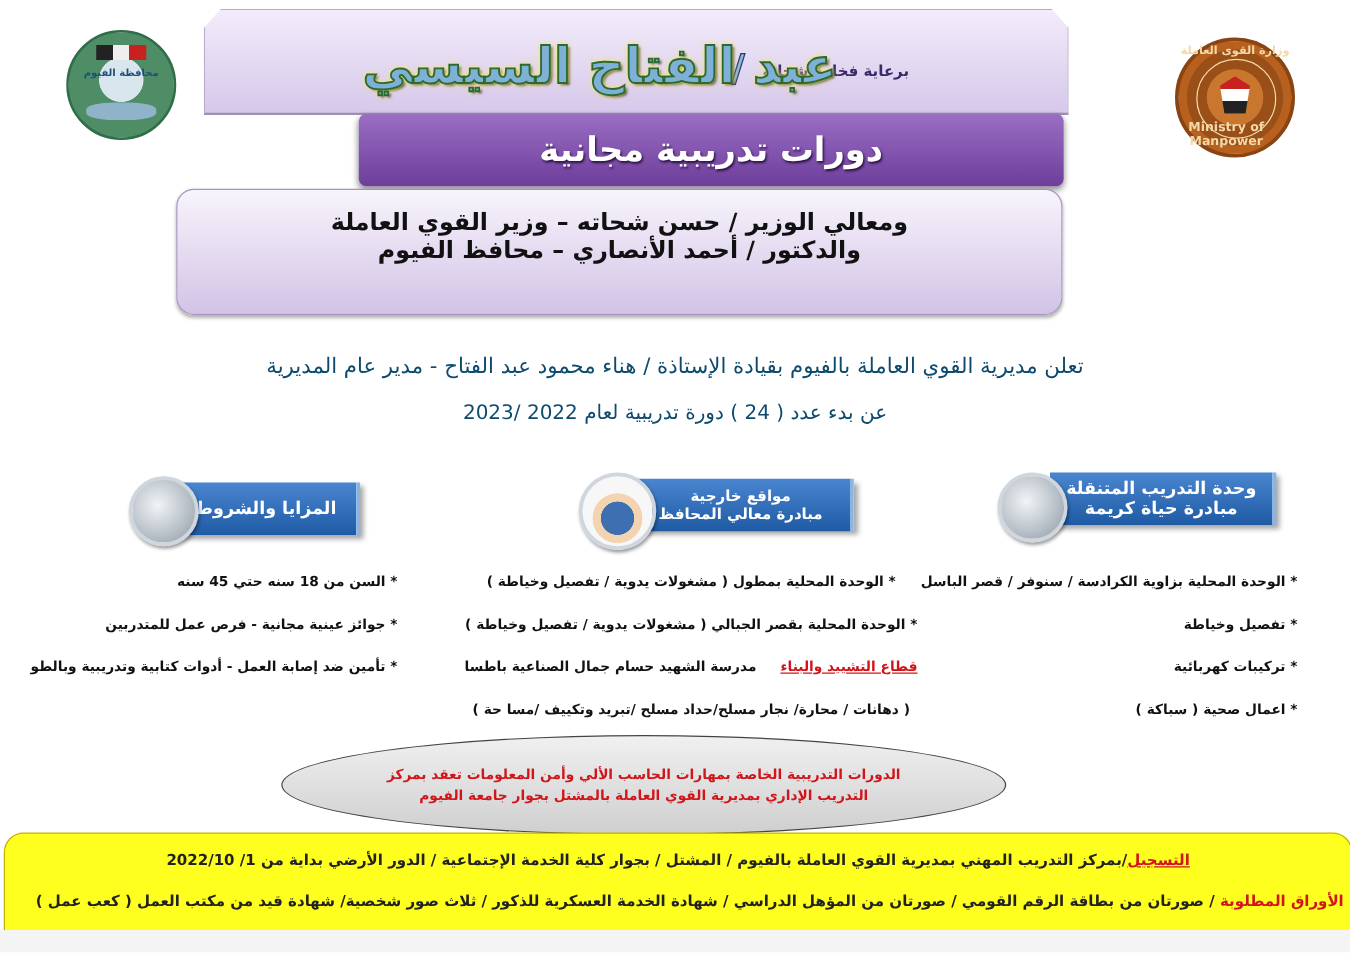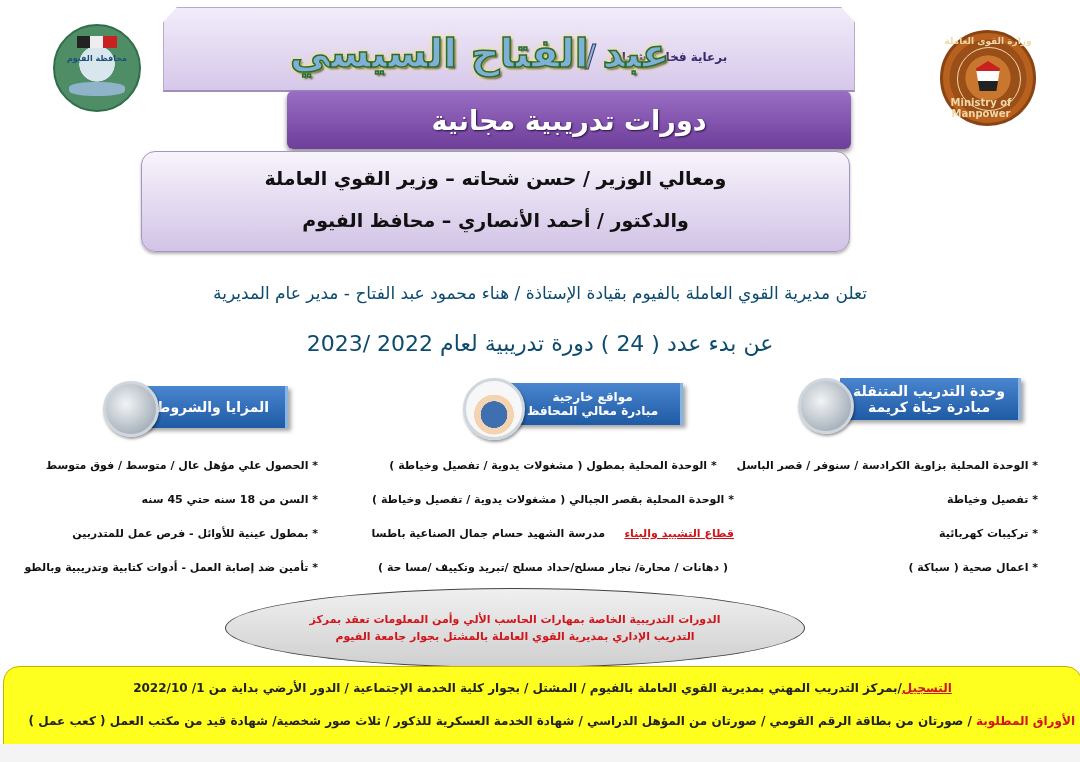--- a/index.html
+++ b/index.html
@@ -50,21 +50,21 @@
   }
   .logo-right {
     left:940px; top:30px; width:90px; height:90px;
     background:radial-gradient(circle, #c9772e 0 35%, #9a4f18 36% 60%, #b8611f 61% 100%);
     border:3px solid #8a4413;
   }
   .logo-inner-txt { font-size:9px; color:#f3d9a8; font-weight:bold; text-align:center; }
 
   .announce { left:160px; top:283px; width:760px; text-align:center; color:#0c4a6e; font-weight:normal; }
   .announce .l1 { font-size:17px; }
-  .announce .l2 { font-size:22px; margin-top:28px; }
+  .announce .l2 { font-size:16px; margin-top:17px; }
 
   
   .sec-head {
     height:42px; background:linear-gradient(#4a86d0,#1f5aa5);
     box-shadow:3px 3px 4px rgba(0,0,0,.35); color:#fff; font-weight:bold;
     display:flex; flex-direction:column; align-items:center; justify-content:center;
     border-right:3px solid #8ab4e4;
   }
   .sec-thumb {
     width:50px; height:50px; border-radius:50%; border:3px solid #cfd6dd;
@@ -111,21 +111,21 @@
 <div class="abs rtl patron-small">برعاية فخامة شحاته</div>
 <div class="abs patron-slash">/</div>
 <div class="abs rtl patron-name">عبد الفتاح السيسي</div>
 
 <div class="abs title-banner">
   <span class="rtl title-text">دورات تدريبية مجانية</span>
 </div>
 
 <div class="abs names-box">
   <div class="rtl names-line" style="margin-top:15px;">ومعالي الوزير / حسن شحاته  –   وزير القوي العاملة</div>
-  <div class="rtl names-line" style="margin-top:20px;">والدكتور / أحمد الأنصاري – محافظ الفيوم</div>
+  <div class="rtl names-line" style="">والدكتور / أحمد الأنصاري – محافظ الفيوم</div>
 </div>
 
 <div class="abs rtl announce">
   <div class="l1">تعلن مديرية القوي العاملة بالفيوم بقيادة الإستاذة / هناء محمود عبد الفتاح  - مدير عام المديرية</div>
   <div class="l2">عن بدء عدد ( 24 ) دورة تدريبية  لعام 2022 /2023</div>
 </div>
 
 <div class="abs sec-head rtl" style="left:840px;top:378px;width:178px;">
   <div style="font-size:14px;">وحدة التدريب المتنقلة</div>
   <div style="font-size:14px;">مبادرة حياة كريمة</div>
@@ -152,23 +152,22 @@
     <span>مدرسة الشهيد حسام جمال الصناعية باطسا</span>
   </div>
   <div class="row">( دهانات / محارة/  نجار مسلح/حداد مسلح /تبريد وتكييف /مسا حة )</div>
 </div>
 
 <div class="abs sec-head rtl" style="left:140px;top:386px;width:145px;">
   <div style="font-size:14px;">المزايا والشروط</div>
 </div>
 <div class="abs sec-thumb" style="left:103px;top:381px;"></div>
 <div class="abs rtl list" style="left:50px;top:455px;width:268px;">
-  <div class="row">* الحصول علي مؤهل عال / متوسط / فوق متوسط</div>
   <div class="row">* السن من 18 سنه حتي 45 سنه</div>
-  <div class="row">* بمطول عينية للأوائل        -  فرص عمل للمتدربين</div>
+  <div class="row">* جوائز عينية مجانية        -  فرص عمل للمتدربين</div>
   <div class="row">* تأمين ضد إصابة العمل -  أدوات كتابية وتدريبية وبالطو</div>
 </div>
 
 <div class="abs ellipse rtl">
   <div>الدورات التدريبية الخاصة  بمهارات الحاسب الألي وأمن المعلومات تعقد بمركز</div>
   <div>التدريب الإداري بمديرية القوي العاملة بالمشتل بجوار جامعة الفيوم</div>
 </div>
 
 <div class="abs yellow-box"></div>
 <div class="abs rtl y-line" style="left:120px;top:681px;width:845px;text-align:center;">

